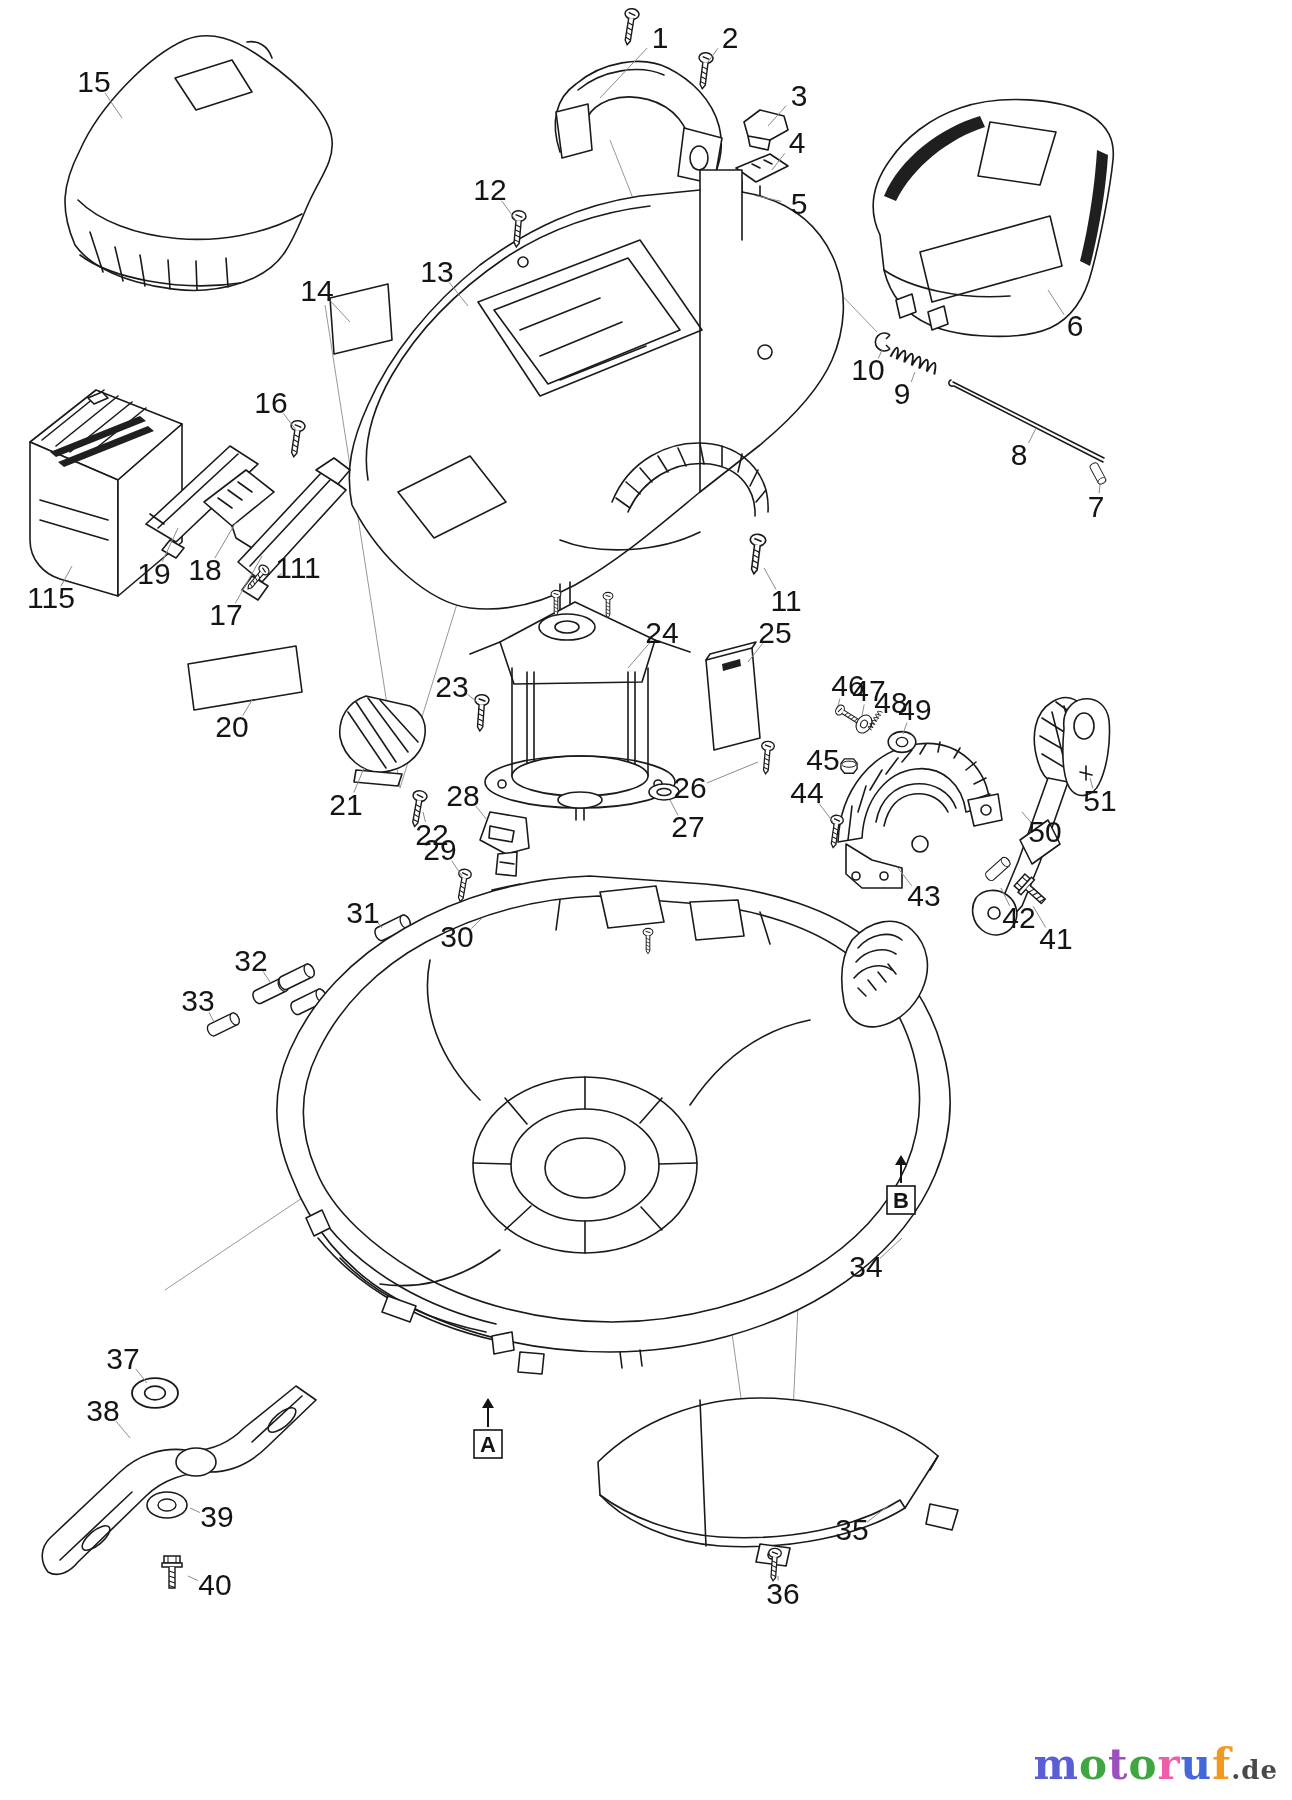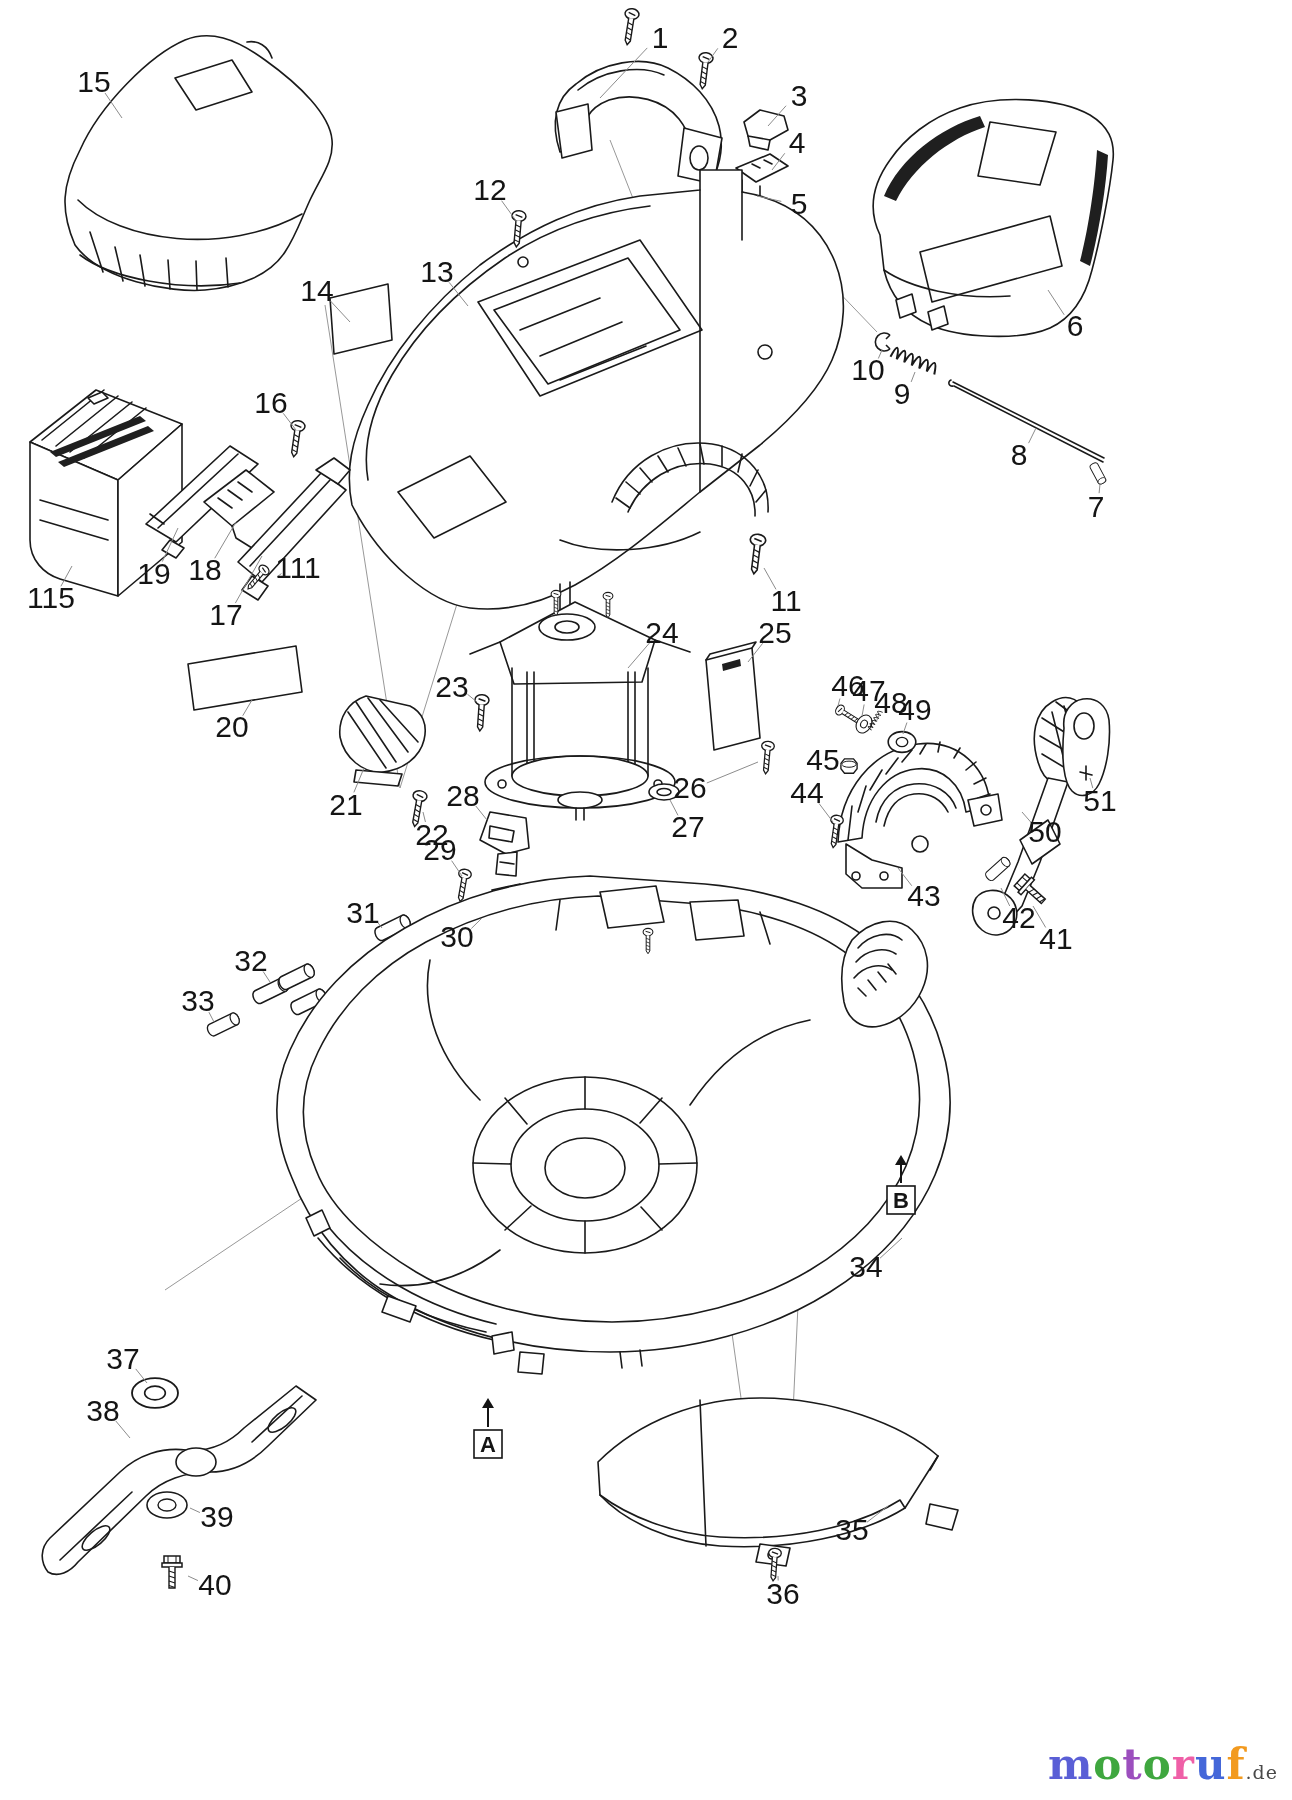--- a/index.html
+++ b/index.html
@@ -8,21 +8,21 @@
   svg{position:absolute;left:0;top:0;}
   .ln{stroke:#1a1a1a;stroke-width:1.6;fill:none;stroke-linejoin:round;stroke-linecap:round;}
   .lnw{stroke:#1a1a1a;stroke-width:1.6;fill:#ffffff;stroke-linejoin:round;stroke-linecap:round;}
   .dark{fill:#1f1f1f;stroke:none;}
   .leader{stroke:#8c8c8c;stroke-width:1;fill:none;}
   .callout-num{font-family:"Liberation Sans",sans-serif;font-size:30px;fill:#141414;}
   .marker-letter{font-family:"Liberation Sans",sans-serif;font-size:22px;font-weight:bold;fill:#141414;}
   .construct{stroke:#8c8c8c;stroke-width:0.9;fill:none;}
   #logo{position:absolute;right:14px;bottom:14px;font-family:"DejaVu Serif",serif;
         font-weight:bold;font-size:42px;letter-spacing:1px;line-height:1;}
-  #logo .suffix{font-size:19px;font-weight:normal;}
+  #logo .suffix{font-size:26px;font-weight:bold;}
 </style>
 </head>
 <body>
 
 <div id="stage">
 <svg width="1292" height="1800" viewBox="0 0 1292 1800">
   <defs>
     <g id="g-screw">
       <ellipse cx="0" cy="0" rx="7" ry="5.2" fill="#fff" stroke="#1a1a1a" stroke-width="1.5"></ellipse>
       <path d="M-3.5,-1 L3.5,1" stroke="#1a1a1a" stroke-width="1.4" fill="none"></path>

